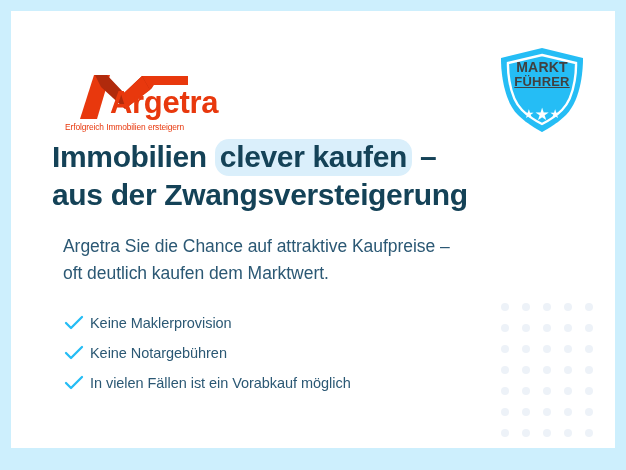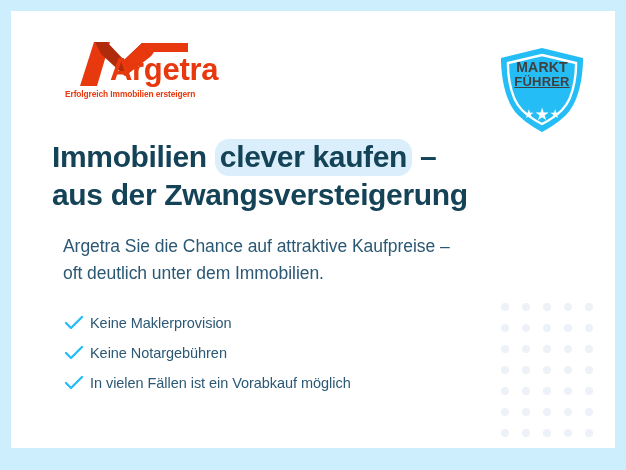--- a/index.html
+++ b/index.html
@@ -50,21 +50,21 @@
     height: 8px;
     border-radius: 50%;
     background: #edf2f8;
     display: block;
   }
 
   
   .logo {
     position: absolute;
     left: 53px;
-    top: 27px;
+    top: 60px;
     width: 150px;
     height: 65px;
   }
   .logo-mark {
     position: absolute;
     left: 0;
     top: 0;
     width: 150px;
     height: 48px;
   }
@@ -76,21 +76,21 @@
     font-weight: bold;
     color: #e8380d;
     letter-spacing: -0.3px;
     line-height: 1;
   }
   .logo-tagline {
     position: absolute;
     left: 1px;
     top: 51px;
     font-size: 8.4px;
-    font-weight: bold;
+    font-weight: normal;
     color: #e8380d;
     letter-spacing: -0.1px;
     white-space: nowrap;
   }
 
   
   .badge {
     position: absolute;
     left: 487px;
     top: 36px;
@@ -255,21 +255,21 @@
       </div>
     </div>
 
     <div class="headline">
       <span>Immobilien </span><span class="hl-mark">clever kaufen</span><span> –</span><br>
       <span>aus der Zwangsversteigerung</span>
     </div>
 
     <div class="subheading">
       <span>Argetra Sie die Chance auf attraktive Kaufpreise –</span><br>
-      <span>oft deutlich unter dem Immobilien.</span>
+      <span>oft deutlich kaufen dem Marktwert.</span>
     </div>
 
     <div class="bullets">
       <div class="bullet-item">
         <span class="bullet-check">
           <svg width="20" height="16" viewBox="0 0 20 16">
               <polyline points="2,8 7,13 18,2" fill="none" stroke="#25bdf5" stroke-width="2.3" stroke-linecap="round" stroke-linejoin="round"></polyline>
             </svg>
         </span>
         <span class="bullet-label">Keine Maklerprovision</span>

